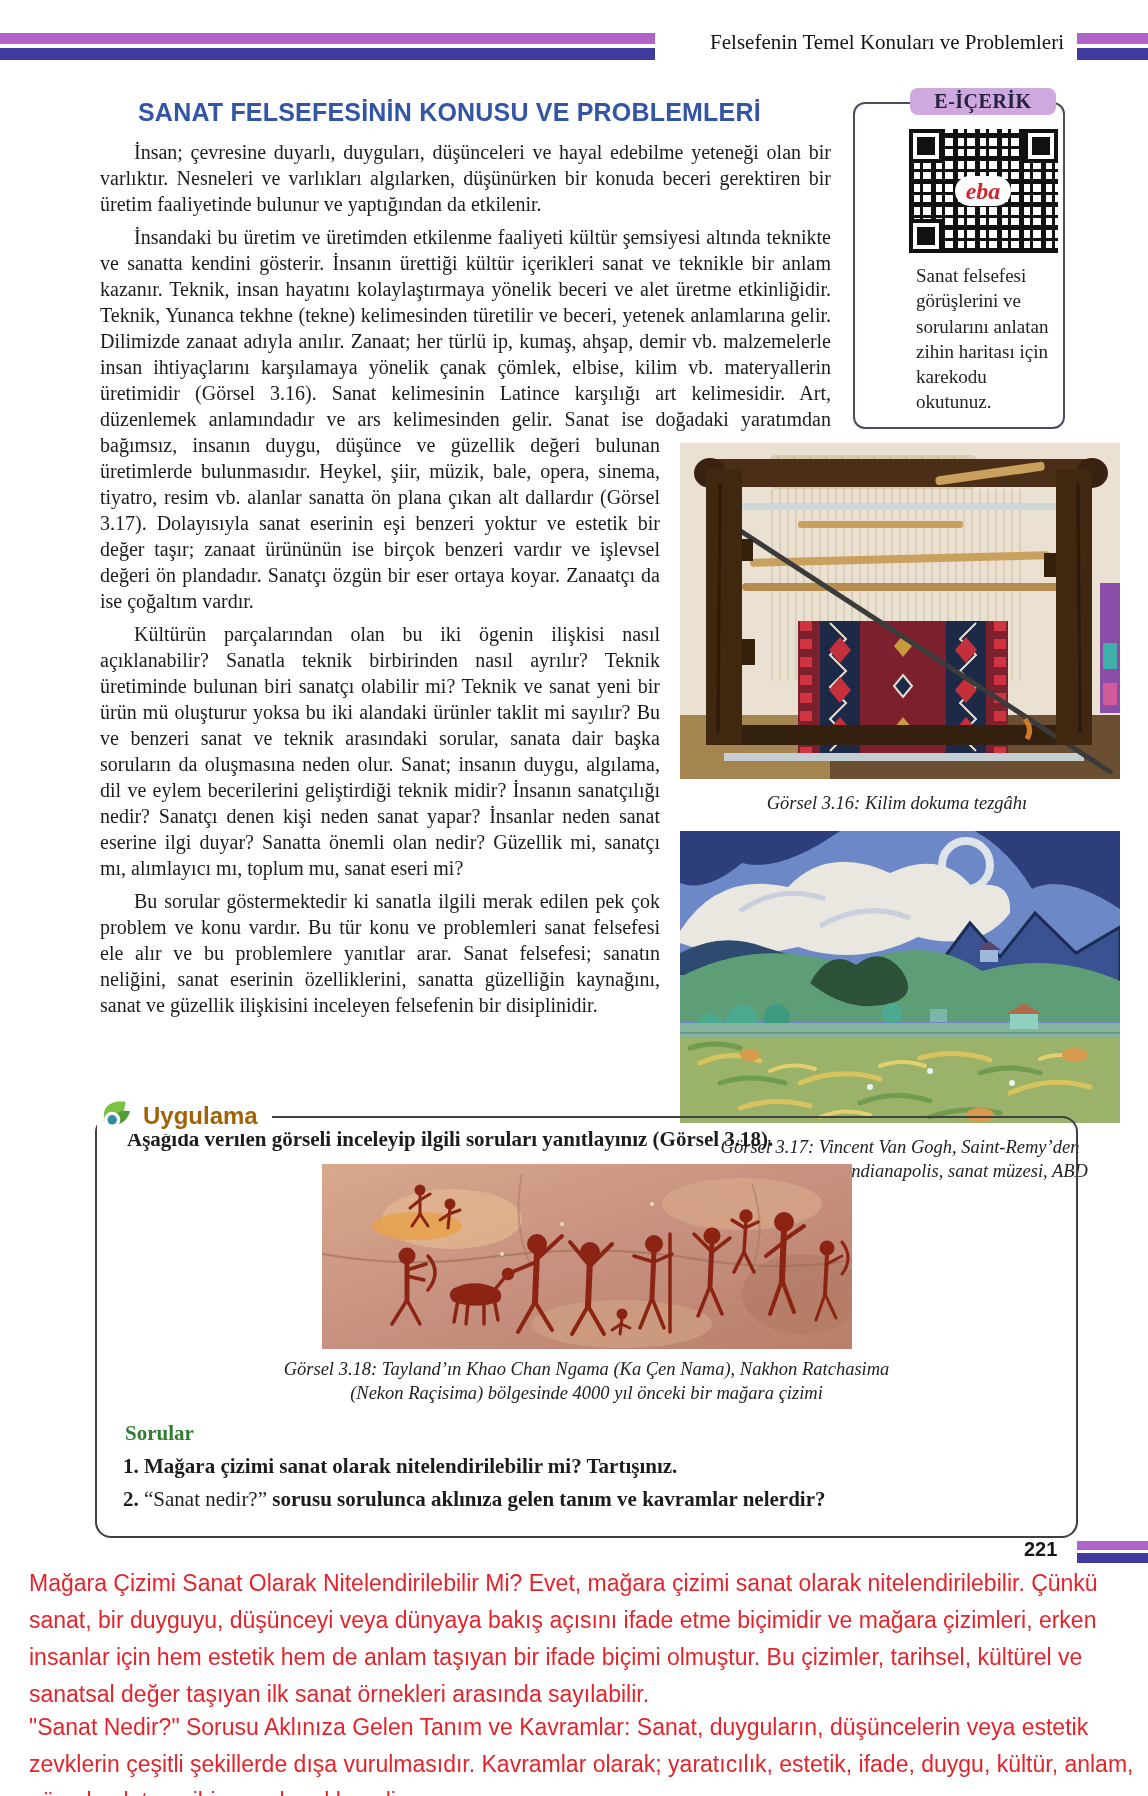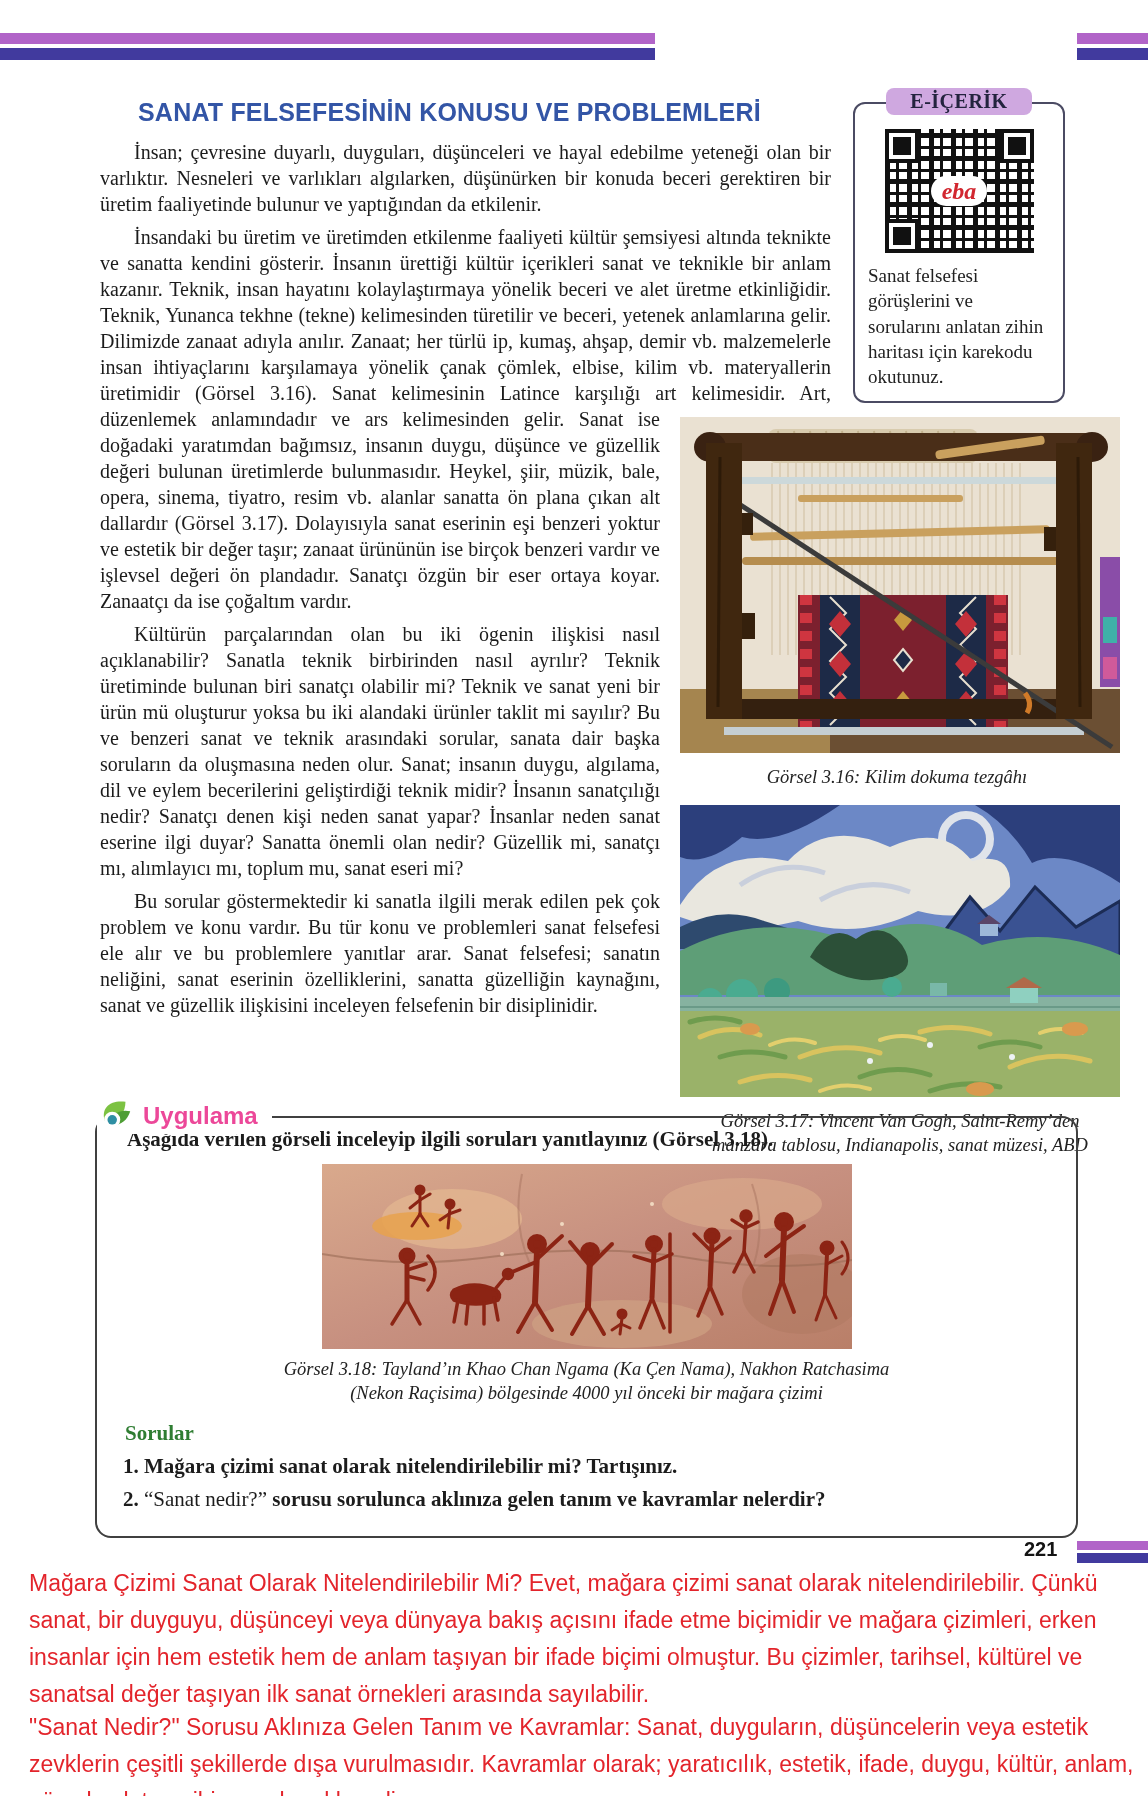--- a/index.html
+++ b/index.html
@@ -17,21 +17,21 @@
   .header-title{position:absolute;top:30px;right:84px;font-size:21px;color:#141414;}
 
   
   .main{position:absolute;top:98px;left:100px;width:1020px;}
   .article-title{margin:0 0 12px 38px;font-family:"Liberation Sans",sans-serif;
                  font-weight:bold;font-size:25px;letter-spacing:.2px;color:#3355a6;}
   .body-p{margin:0 0 7px 0;font-size:20px;line-height:26px;text-align:justify;text-indent:34px;}
 
   
   .ebox-wrap{float:right;width:212px;margin:4px 55px 14px 22px;}
-  .ebox{border:2px solid #4b4b63;border-radius:12px;background:#fff;}
+  .ebox{border:2px solid #4b4b63;border-radius:12px;background:#fff;padding-left:48px;}
   .ebox-label{width:max-content;margin:-16px auto 0;background:#cfa8e0;border-radius:8px;
               padding:2px 24px;font-weight:bold;font-size:20px;color:#23233e;letter-spacing:.5px;}
   .qr{width:149px;height:124px;margin:14px auto 10px;position:relative;
       background:
         repeating-linear-gradient(90deg,#111 0 5px,transparent 5px 11px,#111 11px 14px,transparent 14px 22px),
         repeating-linear-gradient(0deg,#111 0 5px,#fff 5px 12px,#111 12px 15px,#fff 15px 23px); text-decoration: underline;}
   .finder{position:absolute;width:26px;height:26px;background:#111;border:4px solid #111;
           box-shadow:inset 0 0 0 4px #fff;}
   .finder.tl{top:0;left:0;} .finder.tr{top:0;right:0;} .finder.bl{bottom:0;left:0;}
   .qr-logo{position:absolute;inset:0;margin:auto;width:56px;height:30px;background:#fff;
@@ -42,21 +42,21 @@
   
   .figs{float:right;clear:right;width:440px;margin-left:20px;text-align:center;}
   .figcap{font-style:italic;font-size:18.5px;color:#222;line-height:1.3;}
   .figcap.kilim{text-align:center;margin:8px 6px 16px 0;}
   .figcap.vangogh{margin:8px auto 0;max-width:420px;}
 
   
   .uyg{position:absolute;top:1098px;left:95px;width:983px;}
   .uyg-head{position:relative;z-index:2;display:flex;align-items:center;gap:8px;
             width:max-content;background:#fff;padding:0 14px 0 0;margin-left:2px;}
-  .uyg-title{font-family:"Liberation Sans",sans-serif;font-weight:bold;font-size:24px;color:#ec4899;}
+  .uyg-title{font-family:"Liberation Sans",sans-serif;font-weight:bold;font-size:24px;color:#a16207;}
   .uyg-box{border:2px solid #404040;border-radius:16px;margin-top:-18px;
            padding:9px 26px 16px;min-height:380px;background:#fff0;}
   .uyg-intro{margin:0 4px 12px;font-weight:bold;font-size:21px;}
   .cavefig{display:block;margin:0 auto;}
   .figcap.cave{display:block;max-width:660px;margin:8px auto 0;text-align:center;}
   .sorular{margin:16px 0 6px 2px;font-weight:bold;font-size:21px;color:#2f7d32;}
   .question{margin:8px 0;font-weight:bold;font-size:21px;}
   .q-quote{font-weight:normal;}
 
   
@@ -70,20 +70,21 @@
   .fbar.violet{top:1541px;height:9px;background:#b164c8;}
   .fbar.indigo{top:1553px;height:10px;background:#413a9e;}
 </style>
 </head>
 <body>
 
 <div class="page">
 
   <div class="hbar violet hbar-left-violet"></div>
   <div class="hbar indigo hbar-left-indigo"></div>
+  <div class="header-title">Felsefenin Temel Konuları ve Problemleri</div>
   <div class="hbar violet hbar-right-violet"></div>
   <div class="hbar indigo hbar-right-indigo"></div>
 
   <div class="main">
 
     <div class="ebox-wrap">
       <div class="ebox">
         <div class="ebox-label">E-İÇERİK</div>
         <div class="qr">
           <div class="finder tl"></div>

